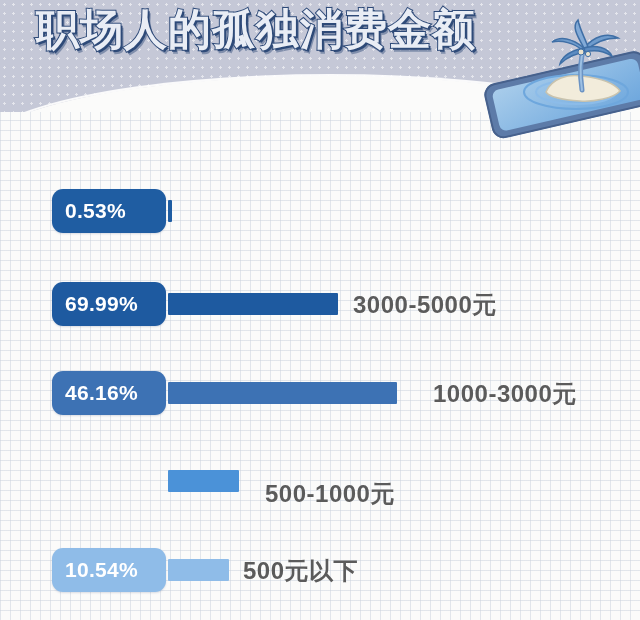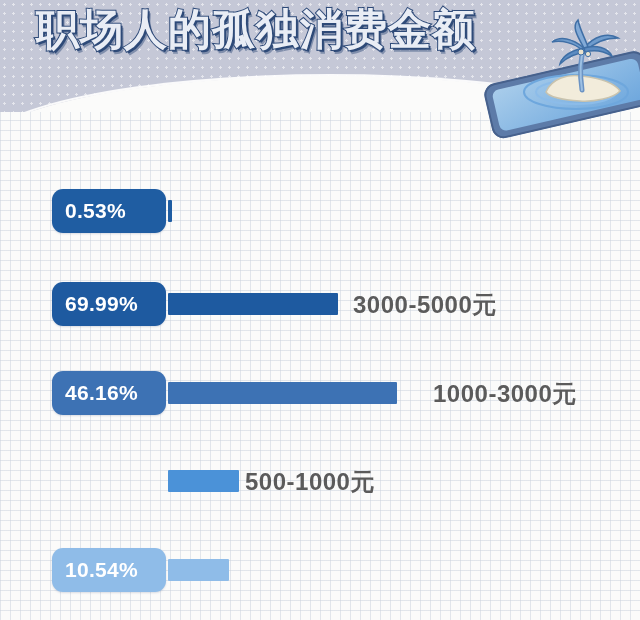--- a/index.html
+++ b/index.html
@@ -215,24 +215,25 @@
     <div class="row" style="top:371px;">
       <div class="bar" style="width:229px; background:#3d72b4;"></div>
       <div class="pill" style="background:#3d72b4;">
         <span class="pct">46.16%</span>
       </div>
       <div class="cat" style="left:400px;margin-left:33px;">1000-3000元</div>
     </div>
 
     <div class="row" style="top:459px;">
       <div class="bar" style="width:71px; background:#4b92d8;"></div>
-      <div class="cat" style="left:245px;">500-1000元</div>
+      <div class="cat" style="left:265px;margin-top:12px;">500-1000元</div>
     </div>
 
     <div class="row" style="top:548px;">
       <div class="bar" style="width:61px; background:#8fbce8;"></div>
       <div class="pill" style="background:#8fbce8;">
         <span class="pct">10.54%</span>
       </div>
+      <div class="cat" style="left:243px;">500元以下</div>
     </div>
 
   </div>
 </div>
 
 </body></html>

